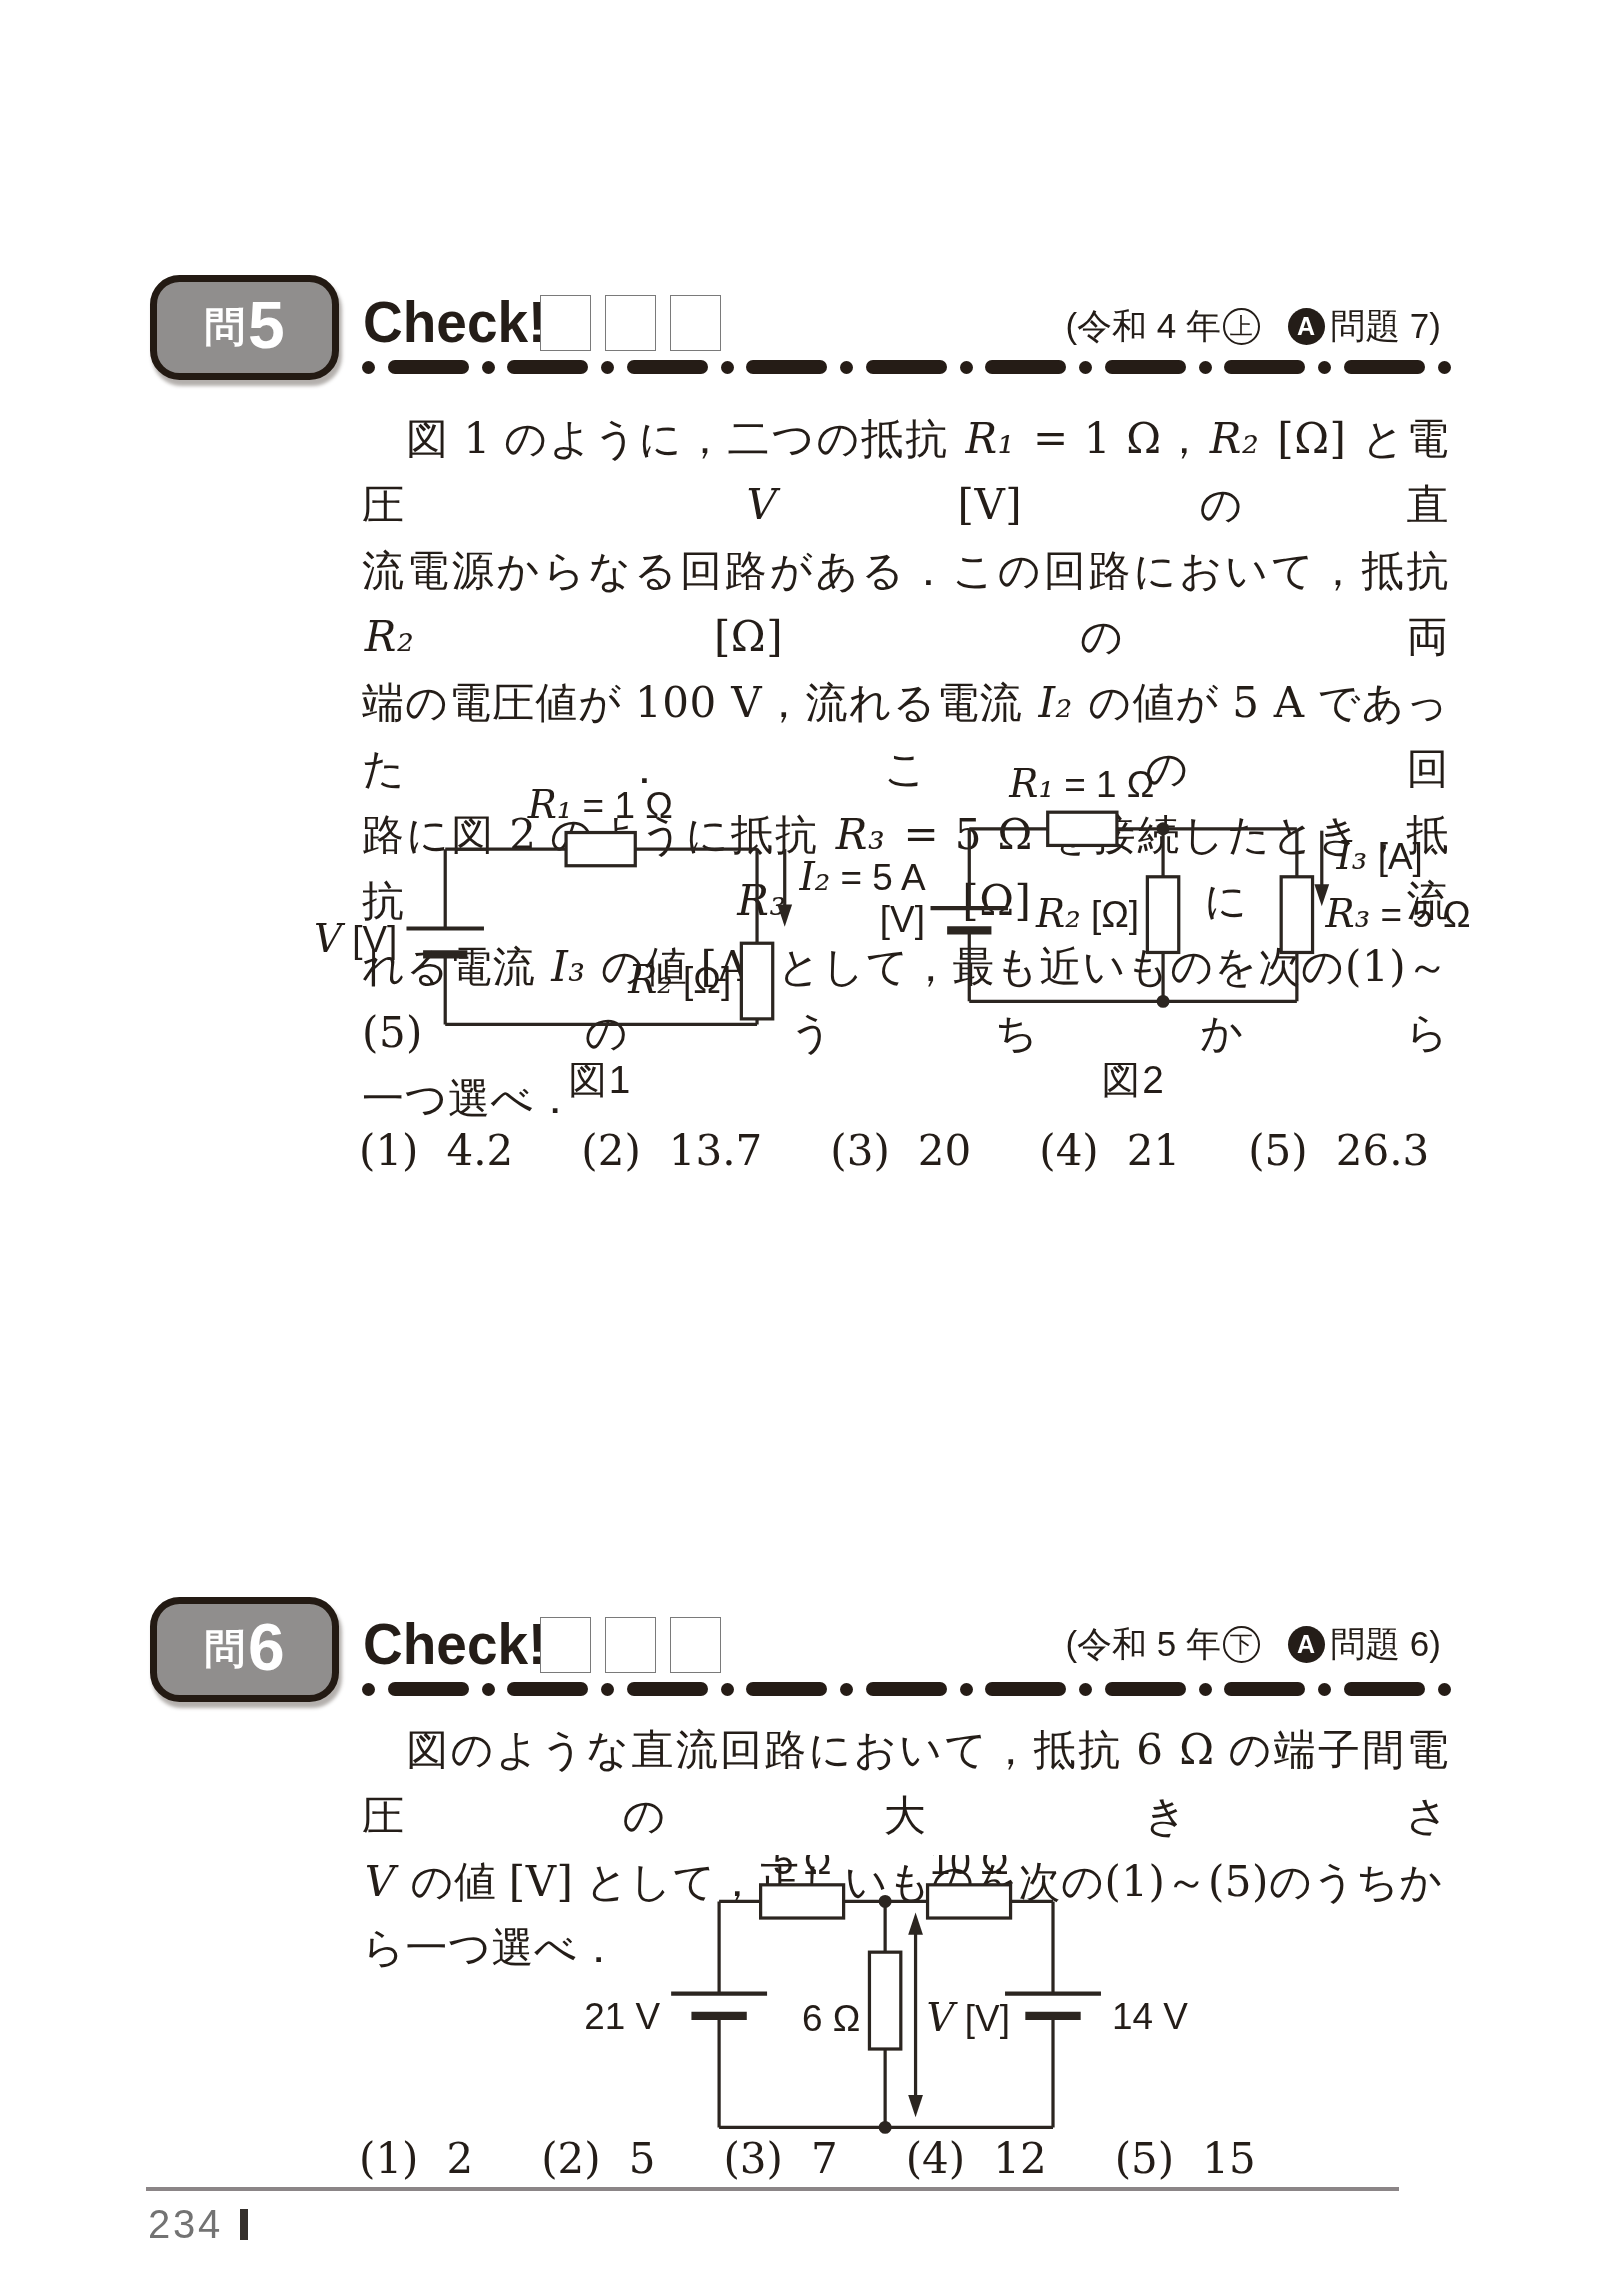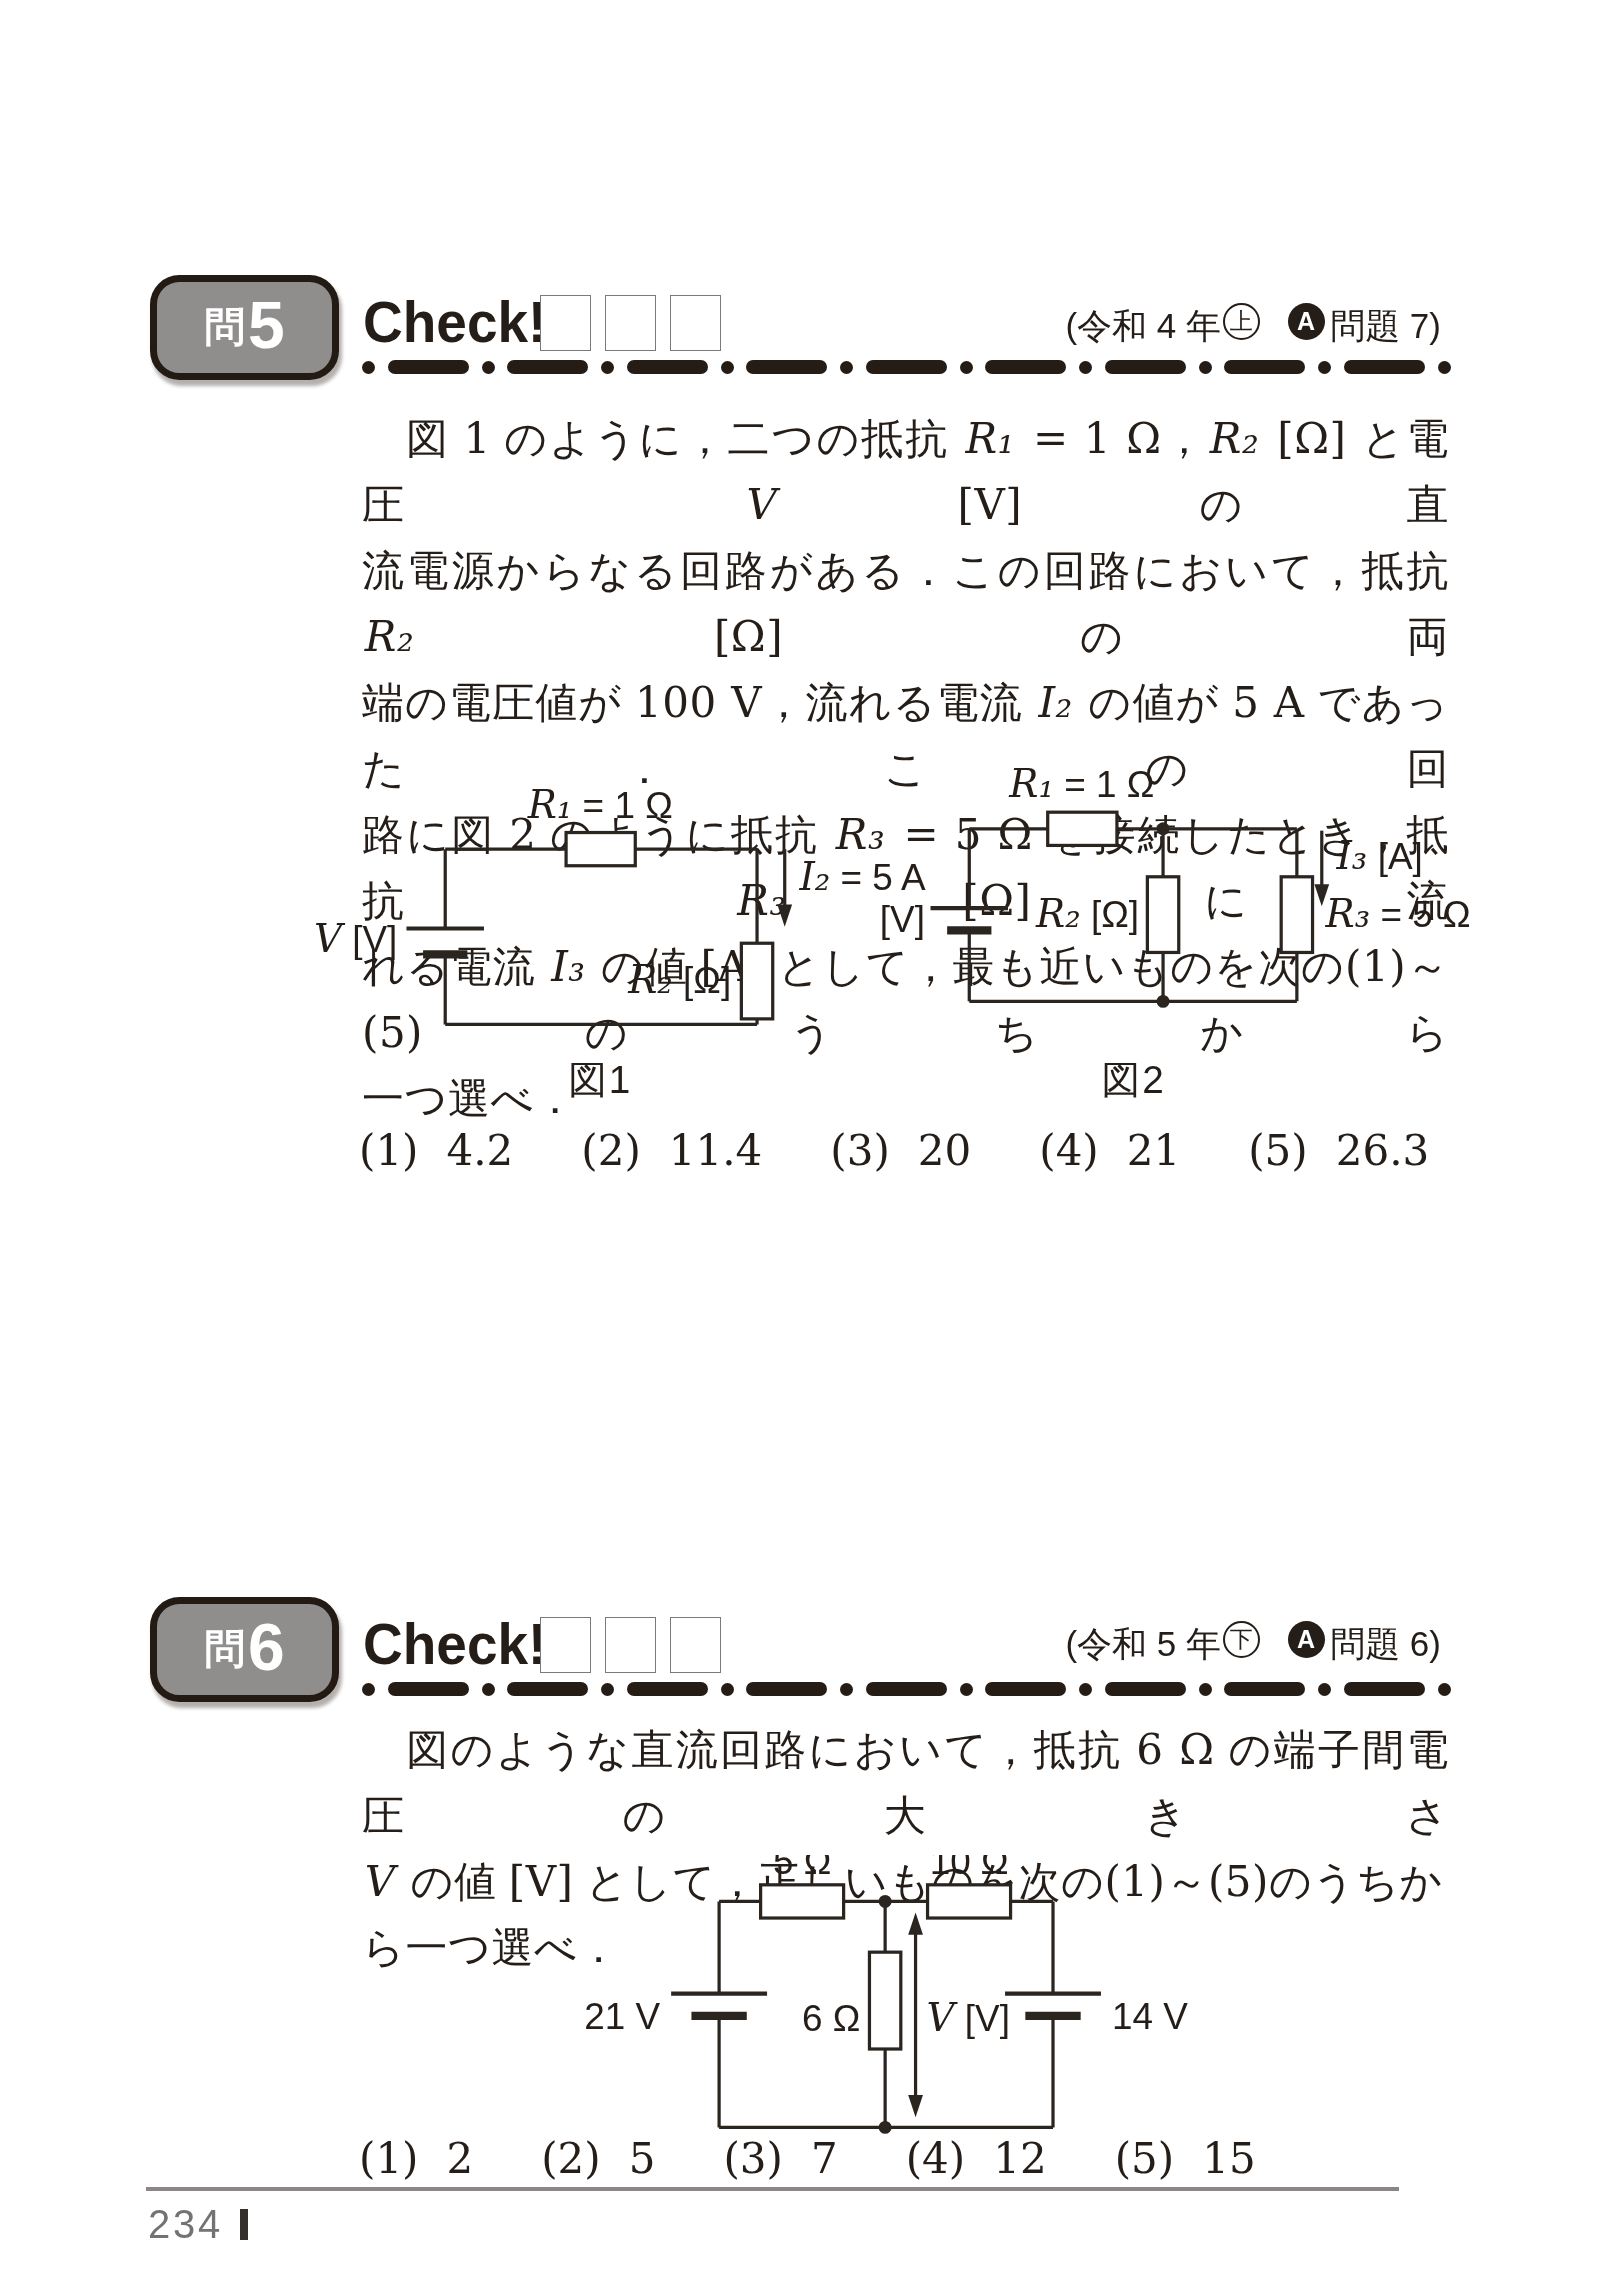--- a/index.html
+++ b/index.html
@@ -24,21 +24,21 @@
   
   .qbadge{position:absolute;left:150px;width:175px;height:91px;background:#908e8d;
           border:7.4px solid #231a13;border-radius:29.5px;box-shadow:2.8px 5.5px 3.7px rgba(40,30,20,.35);
           display:flex;align-items:center;justify-content:center;color:#fff;font-weight:bold;}
   .qbadge .bk{font-size:41px;}
   .qbadge .bn{font-size:66px;margin-left:2.8px;transform:translateY(-2.8px);}
   .check{position:absolute;left:363px;font-size:55px;font-weight:bold;letter-spacing:0px;
          transform:scaleY(1.06);transform-origin:left top;}
   .boxes{position:absolute;left:540px;display:flex;gap:14px;}
   .cb{width:49px;height:54px;border:1.8px solid #7a7a7a;background:#fff;}
-  .source{position:absolute;right:172px;font-size:35px;display:flex;white-space:pre;}
+  .source{position:absolute;right:172px;font-size:35px;display:flex;align-items:center;white-space:pre;}
   .circ{display:inline-flex;width:37px;height:37px;border:2.8px solid #241d18;border-radius:50%;
         align-items:center;justify-content:center;font-size:23px;margin:0 1.8px;box-sizing:border-box;}
   .negc{display:inline-flex;width:37px;height:37px;background:#241d18;border-radius:50%;color:#fff;
         align-items:center;justify-content:center;font-size:25px;font-weight:bold;margin:0 5.5px 0 26px;}
   .dashline{position:absolute;left:362px;width:1089px;height:14px;display:flex;
             justify-content:space-between;align-items:center;}
   .d-dot{width:13px;height:13px;border-radius:50%;background:#251c16;}
   .d-dash{width:81px;height:14px;border-radius:7.4px;background:#251c16;}
 
   
@@ -160,21 +160,21 @@
     <text class="fcap" x="278" y="354" text-anchor="middle">図2</text>
   </svg>
 
   <div class="opts" style="top:1126px">
     <span class="opt">
         <span class="ol">(1)</span>
         <span>4.2</span>
       </span>
     <span class="opt">
         <span class="ol">(2)</span>
-        <span>11.4</span>
+        <span>13.7</span>
       </span>
     <span class="opt">
         <span class="ol">(3)</span>
         <span>20</span>
       </span>
     <span class="opt">
         <span class="ol">(4)</span>
         <span>21</span>
       </span>
     <span class="opt">

